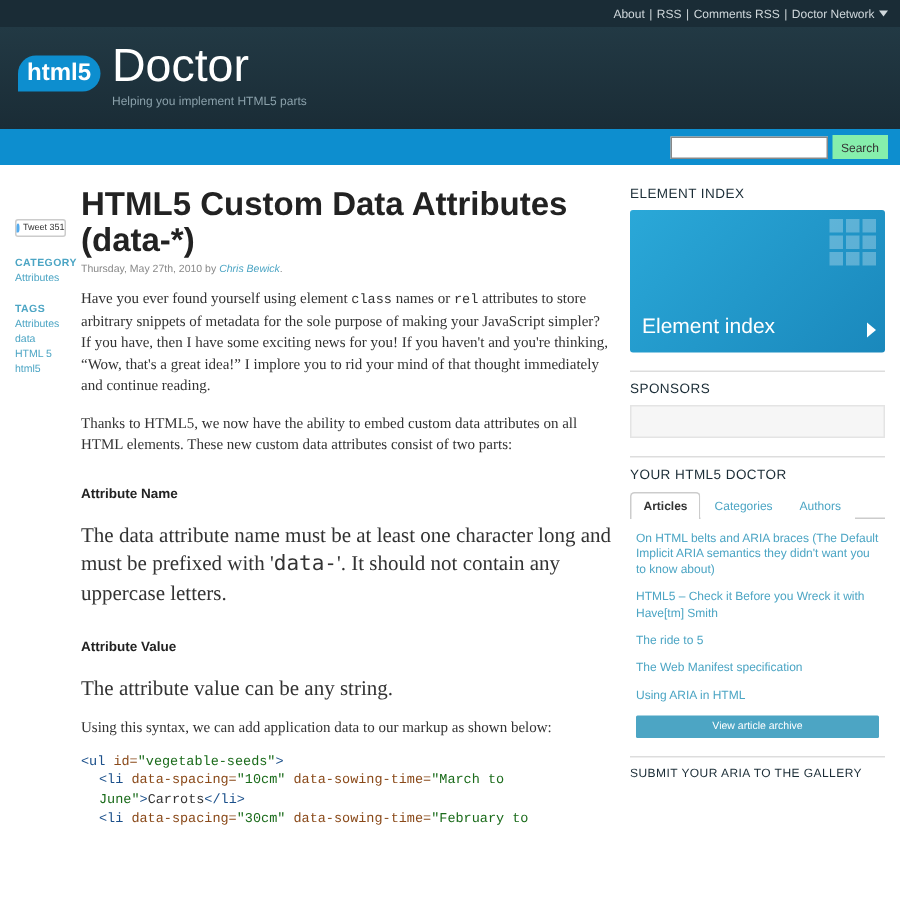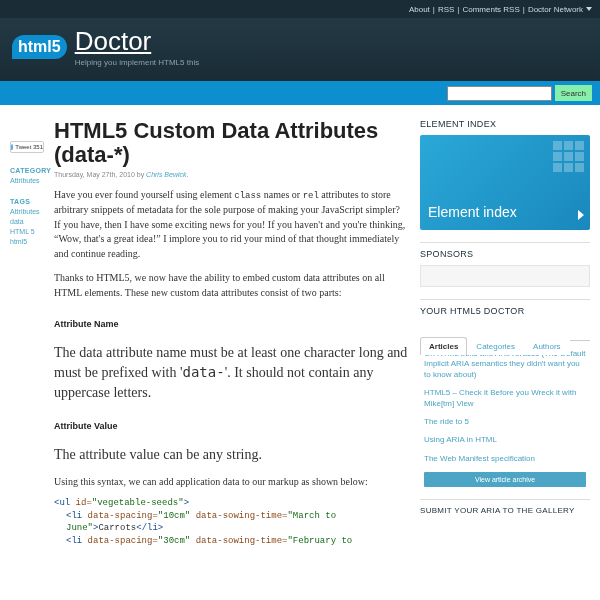--- a/index.html
+++ b/index.html
@@ -8,21 +8,21 @@
 
 
 .topbar { background: #1a2c36; height: 18px; display: flex; justify-content: flex-end; align-items: center; padding-right: 8px; font-family: Arial, sans-serif; font-size: 8px; }
 .topbar a { color: #d0d8dc; text-decoration: none; }
 .topbar .sep { color: #d0d8dc; margin: 0 3px; }
 .topbar .chev { display: inline-block; width: 0; height: 0; border-left: 3px solid transparent; border-right: 3px solid transparent; border-top: 4px solid #d0d8dc; margin-left: 3px; vertical-align: 2px; }
 
 
 .header { background: linear-gradient(#223944, #1a2c36); padding: 8px 12px 14px 12px; display: flex; align-items: center; }
 .logo-badge { background: #0d8ecf; color: #fff; font-family: Arial, sans-serif; font-weight: bold; font-size: 16px; padding: 3px 6px; border-radius: 12px 12px 12px 0; display: inline-block; margin-right: 8px; }
-.brand { color: #fff; font-family: Arial, sans-serif; font-size: 26px; font-weight: 300; text-decoration: underline; }
+.brand { color: #fff; font-family: Arial, sans-serif; font-size: 31px; font-weight: 300; }
 .tagline { color: #8aa0aa; font-family: Arial, sans-serif; font-size: 8px; margin-top: 1px; }
 
 
 .nav { background: #0d8ecf; height: 24px; display: flex; align-items: center; padding: 0 8px; font-family: Arial, sans-serif; }
 .nav-item { color: #fff; font-size: 9px; padding: 0 10px; cursor: pointer; margin-top: 31px; }
 .nav-spacer { flex: 1; }
 .search { display: flex; align-items: center; }
 .search input { width: 105px; height: 15px; border: 1px solid #888; font-size: 8px; padding: 0 3px; background: #fff; }
 .search-btn { background: #86efac; color: #333; border: none; height: 16px; padding: 0 6px; font-size: 8px; margin-left: 3px; cursor: pointer; font-family: Arial, sans-serif; }
 
@@ -55,21 +55,21 @@
 .sb-h:first-child { border-top: none; padding-top: 0; }
 .el-index-card { background: linear-gradient(135deg, #2aa8d8 0%, #1a88bc 100%); height: 95px; position: relative; border-radius: 2px; margin-bottom: 12px; cursor: pointer; overflow: hidden; }
 .el-index-card .squares { position: absolute; right: 6px; top: 6px; display: grid; grid-template-columns: repeat(3, 9px); gap: 2px; }
 .el-index-card .sq { width: 9px; height: 9px; background: rgba(255,255,255,0.28); }
 .el-index-card .label { position: absolute; left: 8px; bottom: 10px; color: #fff; font-size: 14px; }
 .el-index-card .arrow { position: absolute; right: 6px; bottom: 10px; width: 0; height: 0; border-top: 5px solid transparent; border-bottom: 5px solid transparent; border-left: 6px solid #fff; }
 
 .sponsor-box { background: #f6f6f6; border: 1px solid #e4e4e4; height: 22px; margin-bottom: 12px; }
 
 .tabs { display: flex; border-bottom: 1px solid #ccc; font-size: 8px; }
-.tab { padding: 4px 8px; color: #4ca5c4; border: 1px solid transparent; border-bottom: none; cursor: pointer; background: #fff; position: relative; top: 15px; }
+.tab { padding: 4px 8px; color: #4ca5c4; border: 1px solid transparent; border-bottom: none; cursor: pointer; background: #fff; position: relative; top: 1px; }
 .tab.active { border-color: #ccc; color: #333; font-weight: bold; border-top-left-radius: 3px; border-top-right-radius: 3px; }
 .sb-list { padding: 8px 4px 0 4px; }
 .sb-item { color: #4ca5c4; font-size: 8px; line-height: 1.3; margin-bottom: 8px; cursor: pointer; }
 .view-archive { display: block; background: #4ca5c4; color: #fff; text-align: center; font-size: 7px; padding: 4px 0; margin: 6px 4px 12px 4px; cursor: pointer; border-radius: 1px; }
 .sb-h2 { color: #1a2c36; font-size: 8px; letter-spacing: 0.3px; border-top: 1px solid #ddd; padding-top: 6px; }
 </style>
 </head>
 <body>
 
 <div class="wrap">
@@ -82,21 +82,21 @@
     <a>Comments RSS</a>
       <span class="sep">|</span>
     <a>Doctor Network</a>
     <span class="chev"></span>
   </div>
 
   <div class="header">
     <span class="logo-badge">html5</span>
     <div>
       <div class="brand">Doctor</div>
-      <div class="tagline">Helping you implement HTML5 this</div>
+      <div class="tagline">Helping you implement HTML5 parts</div>
     </div>
   </div>
 
   <div class="nav">
     <div class="nav-item">Home</div>
     <div class="nav-item">Article Archive</div>
     <div class="nav-item">Element Index</div>
     <div class="nav-item">Resources</div>
     <div class="nav-spacer"></div>
     <div class="search">
@@ -179,24 +179,24 @@
       <div class="sponsor-box"></div>
 
       <div class="sb-h">YOUR HTML5 DOCTOR</div>
       <div class="tabs">
         <div class="tab active">Articles</div>
         <div class="tab">Categories</div>
         <div class="tab">Authors</div>
       </div>
       <div class="sb-list">
         <div class="sb-item">On HTML belts and ARIA braces (The Default Implicit ARIA semantics they didn't want you to know about)</div>
-        <div class="sb-item">HTML5 – Check it Before you Wreck it with Mike[tm] View</div>
+        <div class="sb-item">HTML5 – Check it Before you Wreck it with Have[tm] Smith</div>
         <div class="sb-item">The ride to 5</div>
+        <div class="sb-item">The Web Manifest specification</div>
         <div class="sb-item">Using ARIA in HTML</div>
-        <div class="sb-item">The Web Manifest specification</div>
       </div>
       <a class="view-archive">View article archive</a>
 
       <div class="sb-h2">SUBMIT YOUR ARIA TO THE GALLERY</div>
     </div>
 
   </div>
 
 </div>
 

